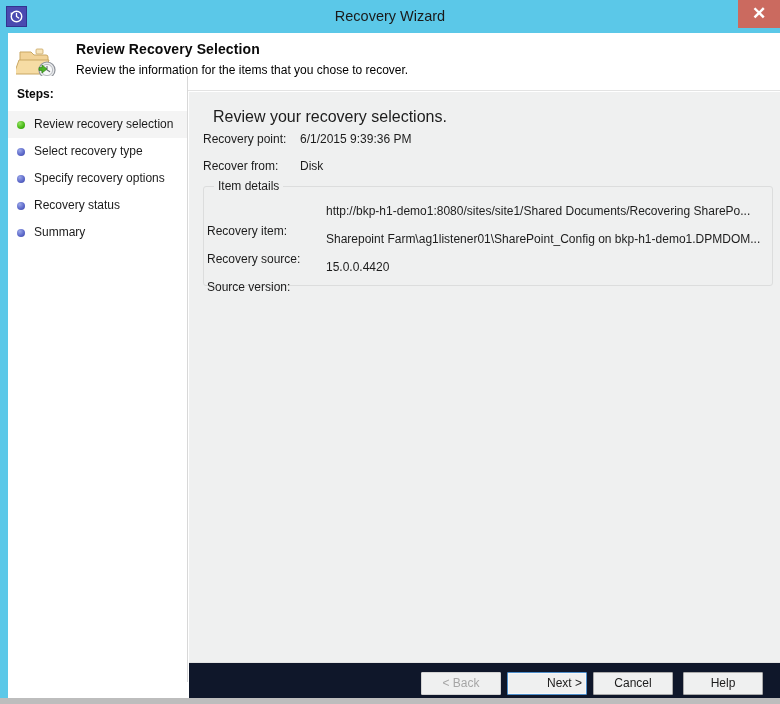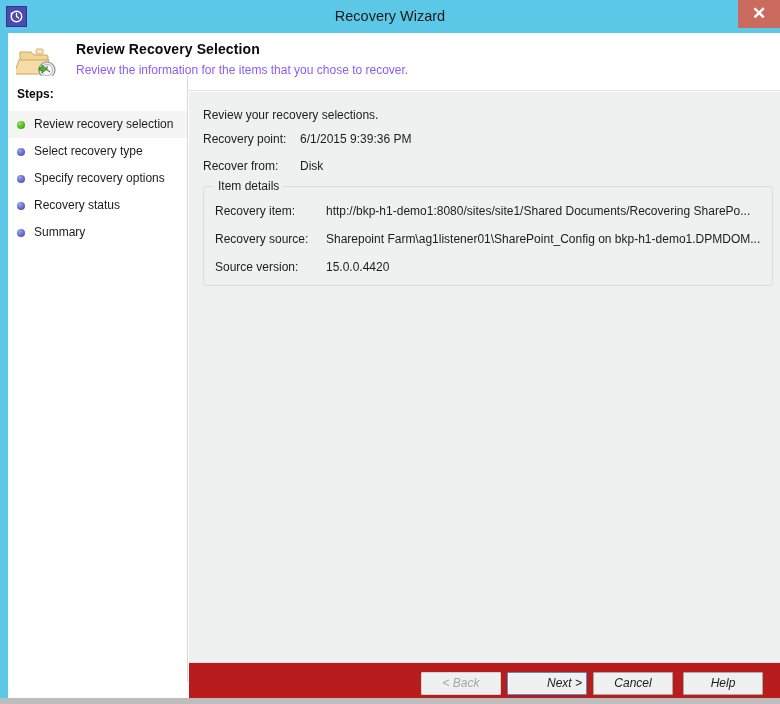--- a/index.html
+++ b/index.html
@@ -94,21 +94,21 @@
     left: 68px; top: 8px;
     font-size: 14px;
     font-weight: bold;
     color: #0a0a0a;
     letter-spacing: 0.1px;
   }
   .header-sub {
     position: absolute;
     left: 68px; top: 30px;
     font-size: 12px;
-    color: #8b5cf6;
+    color: #000000;
   }
 
   
   .sidebar {
     position: absolute;
     left: 8px; top: 76px;
     width: 180px; height: 606px;
     background: #ffffff;
     border-right: 1px solid #d8d8d8;
     box-sizing: border-box;
@@ -157,22 +157,22 @@
     width: 591px; height: 570px;
     background: #eff0f0;
   }
   .content-inner {
     position: absolute;
     left: 0; top: 0;
     width: 591px; height: 570px;
   }
   .intro {
     position: absolute;
-    left: 14px; top: 16px;
-    font-size: 12px;
+    left: 24px; top: 16px;
+    font-size: 16px;
     color: #1c1c1c;
   }
   .kv {
     position: absolute;
     font-size: 12px;
     color: #1c1c1c;
   }
   .kv-label { left: 14px; }
   .kv-value { left: 111px; }
   .row-point { top: 40px; }
@@ -195,35 +195,34 @@
     padding: 0 4px;
     font-size: 12px;
     color: #1c1c1c;
   }
   .gb-row {
     position: absolute;
     font-size: 12px;
     color: #1c1c1c;
     white-space: nowrap;
   }
-  .gb-label { left: 11px; }
+  .gb-label { left: 3px; margin-top: 20px; }
   .gb-value { left: 122px; }
   .gb-r1 { top: 17px; }
   .gb-r2 { top: 45px; }
   .gb-r3 { top: 73px; }
 
   
   .buttonbar {
     position: absolute;
     left: 189px; top: 662px;
     width: 591px; height: 36px;
-    background: #b91c1c;
+    background: #0f172a;
     border-top: 1px solid #e3e3e3;
     box-sizing: border-box;
-    font-style: italic;
   }
   .btn {
     position: absolute;
     top: 9px;
     width: 80px; height: 23px;
     line-height: 21px;
     text-align: center;
     font-size: 12px;
     background: #eff0f0;
     border: 1px solid #aaaaaa;

